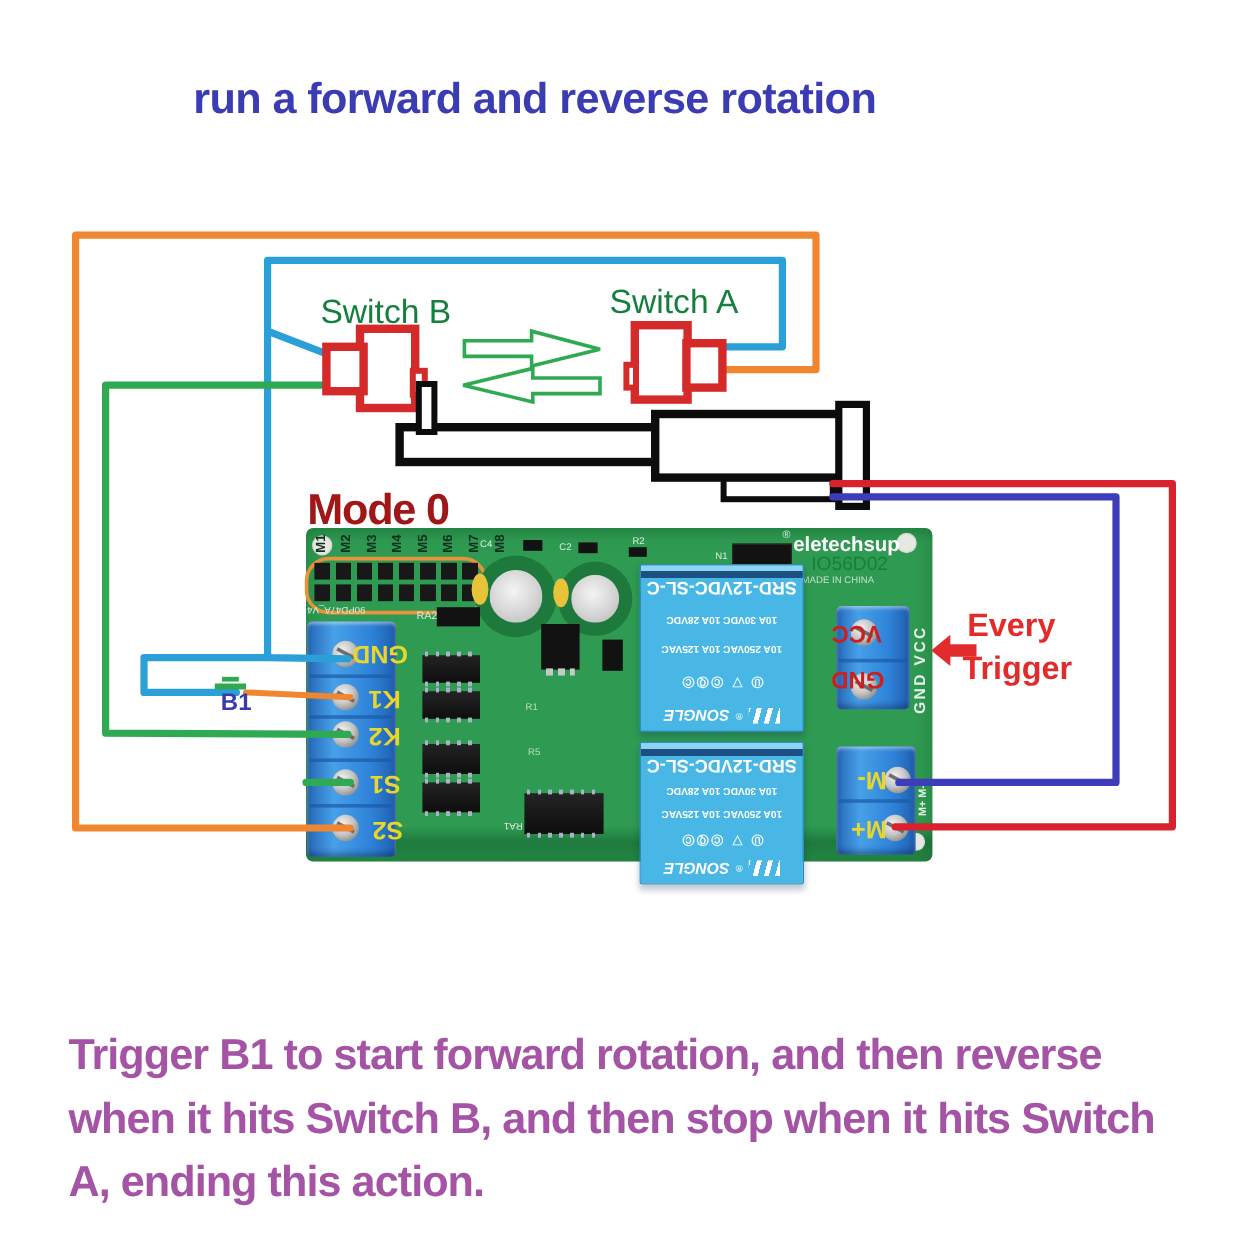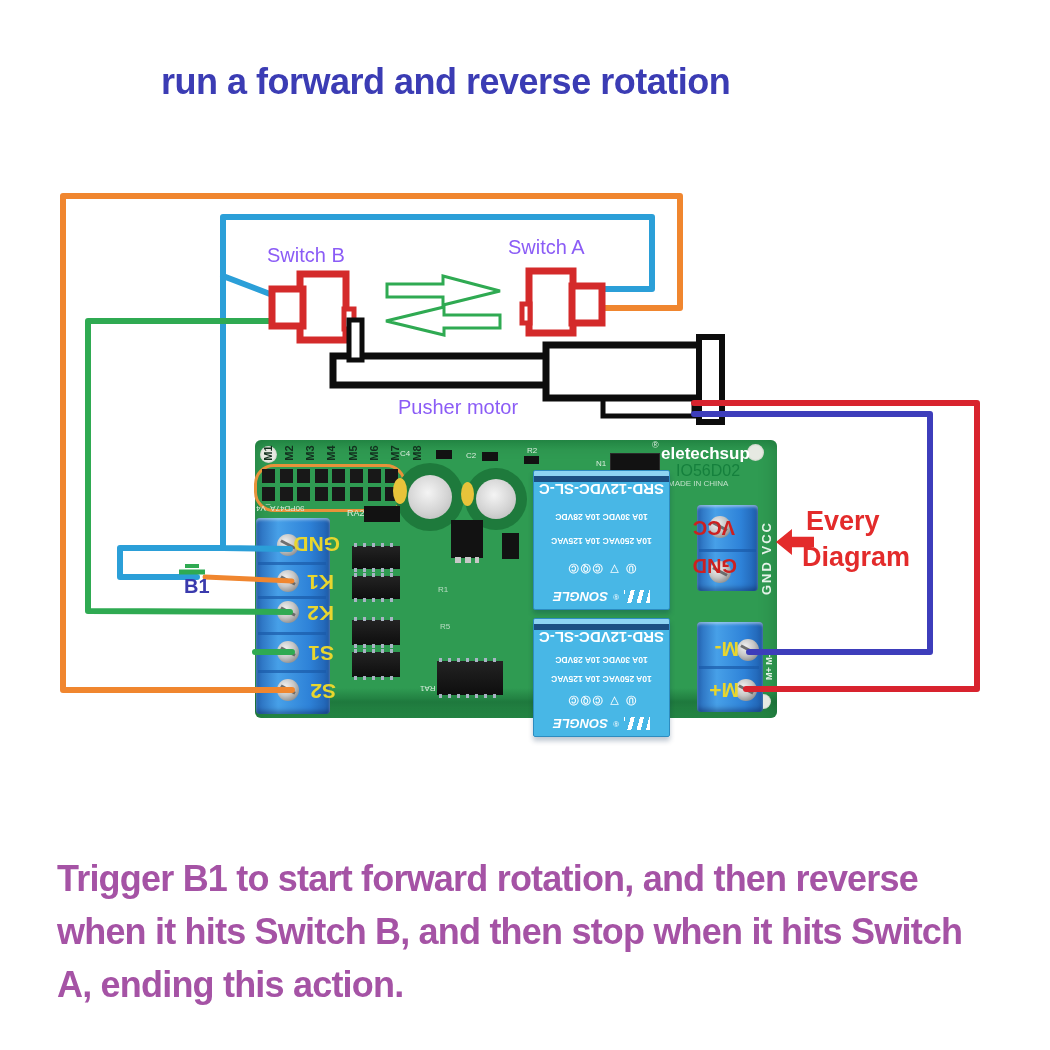--- a/index.html
+++ b/index.html
@@ -4,21 +4,21 @@
 <style>
   html,body{margin:0;padding:0;background:#fff;}
   .stage{position:relative;width:1050px;height:1050px;background:#fff;overflow:hidden;
          font-family:"Liberation Sans",sans-serif;}
   .abs{position:absolute;}
   svg.wirelayer{position:absolute;left:0;top:0;z-index:5;pointer-events:none;}
 
   
   .title{font-weight:bold;font-size:36px;letter-spacing:-0.5px;color:#3b3cb4;z-index:7;white-space:nowrap;}
   .footer{font-weight:bold;font-size:36px;letter-spacing:-0.8px;color:#a553a5;z-index:7;white-space:nowrap;}
-  .graylab{font-size:20px;color:#8b5cf6;z-index:7;white-space:nowrap;}
+  .graylab{font-size:28px;color:#15803d;z-index:7;white-space:nowrap;}
   .modelab{font-weight:bold;font-size:36px;letter-spacing:-1px;color:#a11616;z-index:7;}
   .b1lab{font-weight:bold;font-size:20px;color:#3a3aad;z-index:7;}
   .powerlab{font-weight:bold;font-size:27px;color:#e32b2b;z-index:7;white-space:nowrap;}
   .power-arrow{width:38px;height:26px;background:#e32b2b;z-index:7;
     clip-path:polygon(0 50%,42% 0,42% 30%,100% 30%,100% 70%,42% 70%,42% 100%);}
 
   
   .board{left:255px;top:440px;width:522px;height:278px;border-radius:6px;z-index:1;
     background:linear-gradient(180deg,#27924b 0,#2f9b52 10px,#2f9b52 248px,#1f7a3e 262px,#28904a 278px);
     box-shadow:inset 0 0 18px rgba(0,40,10,.25);}
@@ -212,24 +212,24 @@
     <rect x="699" y="337" width="23" height="85" fill="#fff" stroke-width="6" stroke="#0c0c0c"></rect>
 
     <path d="M694 403 L977 403 L977 689 L746 689" fill="none" stroke-width="6" stroke-linejoin="round" stroke-linecap="round" stroke="#d8232e"></path>
     <path d="M694 414 L930 414 L930 652 L749 652" fill="none" stroke-width="6" stroke-linejoin="round" stroke-linecap="round" stroke="#3d3dbb"></path>
   </svg>
 
   <div class="abs title" style="left:161px;top:61px;">run a forward and reverse rotation</div>
 
   <div class="abs graylab" style="left:267px;top:244px;">Switch B</div>
   <div class="abs graylab" style="left:508px;top:236px;">Switch A</div>
-  <div class="abs graylab" style="left:398px;top:396px;">Pusher motor</div>
+  <div class="abs modelab" style="left:256px;top:404px;">Mode 0</div>
   <div class="abs b1lab" style="left:184px;top:575px;">B1</div>
 
   <div class="abs power-arrow" style="left:776px;top:529px;"></div>
   <div class="abs powerlab" style="left:806px;top:506px;">Every</div>
-  <div class="abs powerlab" style="left:802px;top:542px;">Diagram</div>
+  <div class="abs powerlab" style="left:802px;top:542px;">Trigger</div>
 
   <div class="abs footer" style="left:57px;top:858px;">Trigger B1 to start forward rotation, and then reverse</div>
   <div class="abs footer" style="left:57px;top:964px;">A, ending this action.</div>
   <div class="abs footer" style="left:57px;top:911px;">when it hits Switch B, and then stop when it hits Switch</div>
 
 </div>
 
 </body></html>

